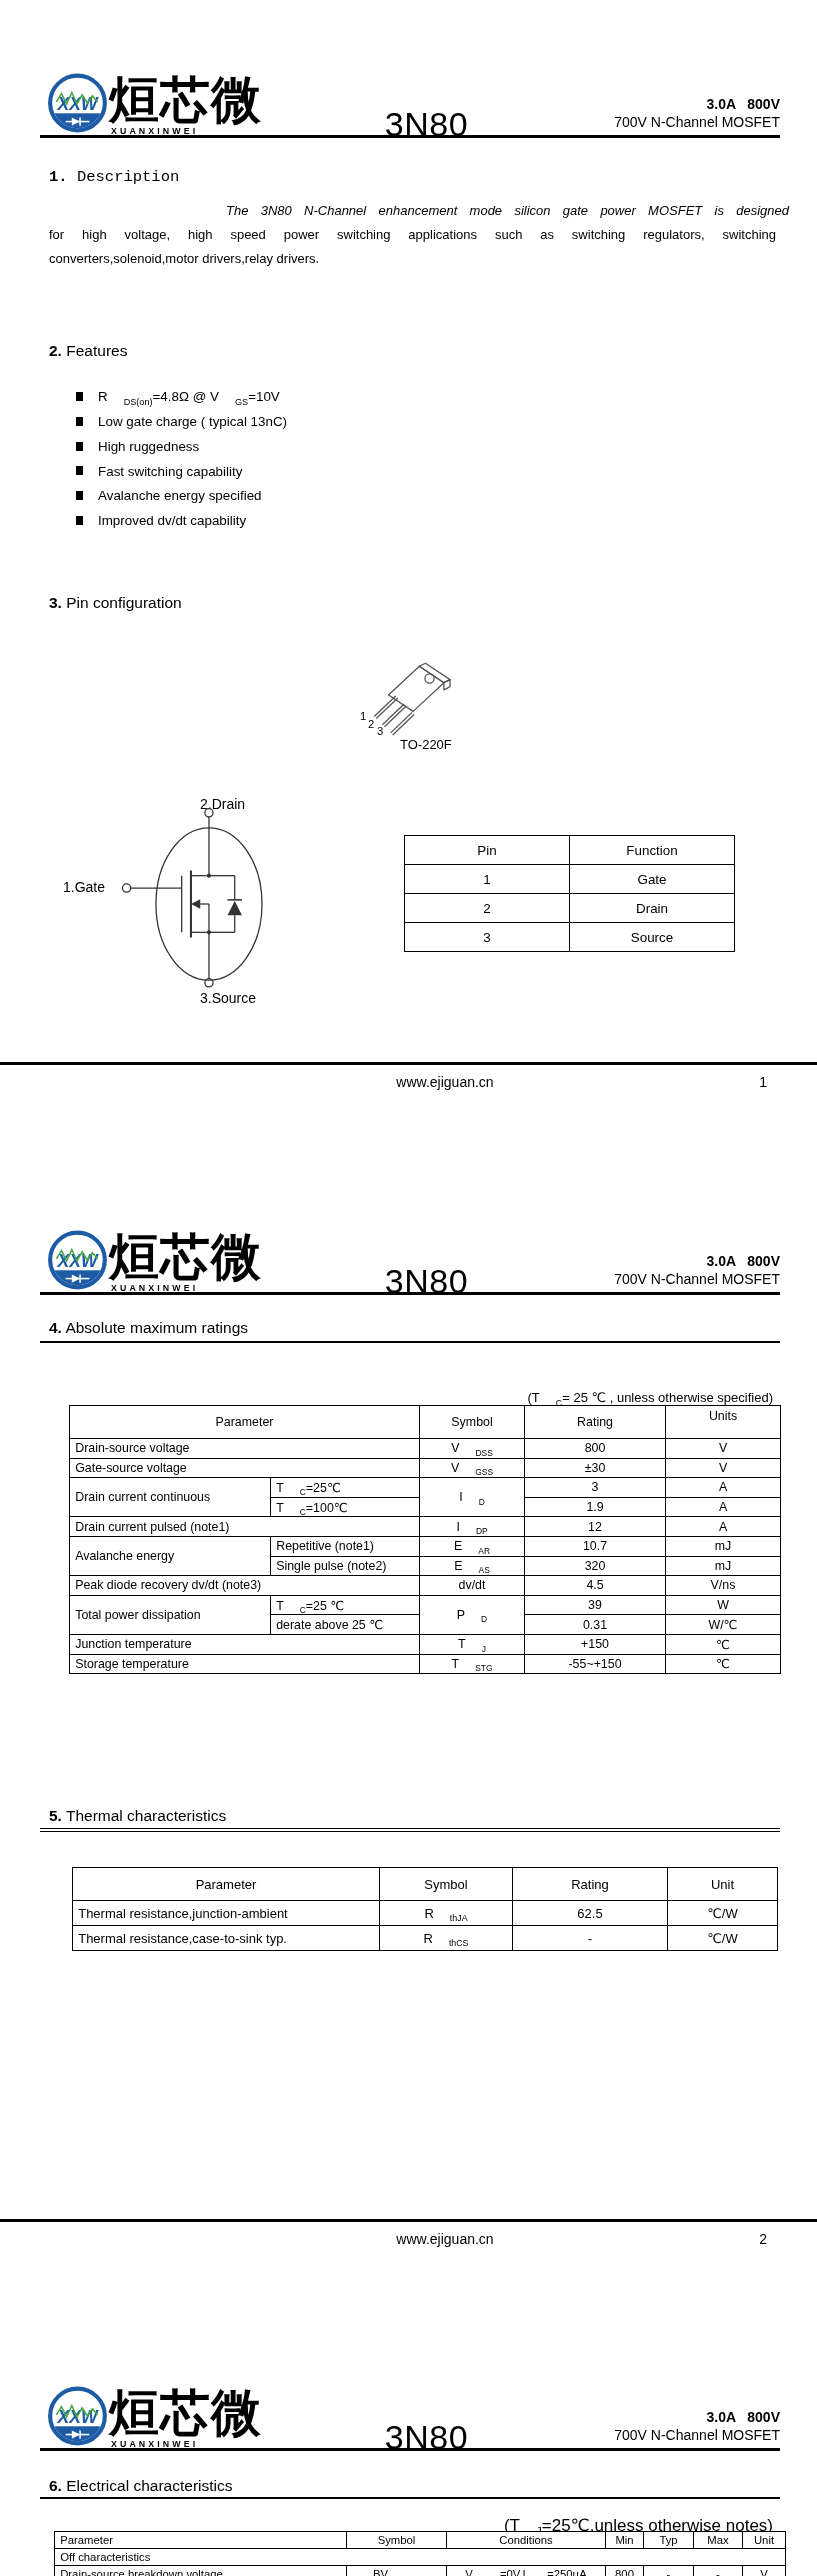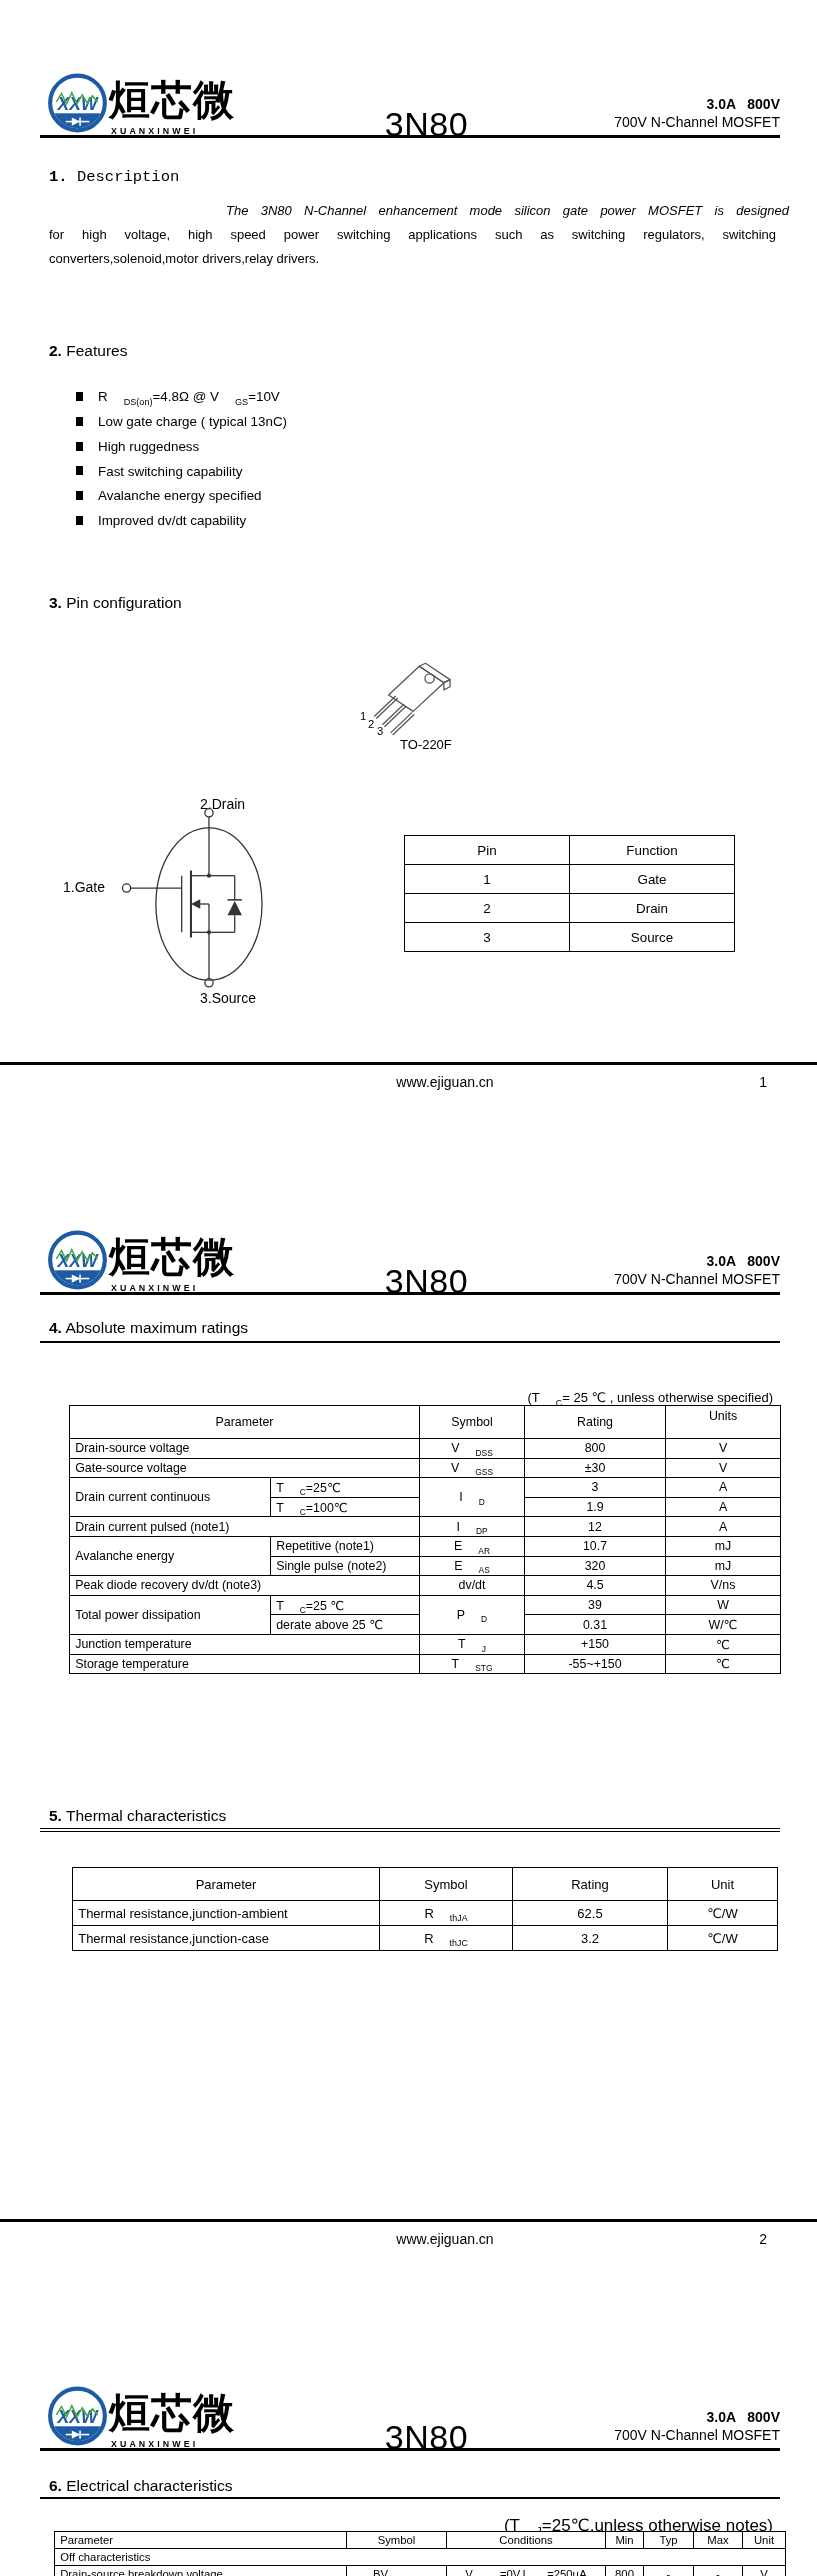--- a/index.html
+++ b/index.html
@@ -8,21 +8,21 @@
   #doc { position:relative; width:818px; height:3470px; background:#fff; }
   .page { position:absolute; left:0; width:818px; height:1157px; background:#fff; overflow:hidden; }
   #page1{top:0;} #page2{top:1157px;} #page3{top:2313px;}
   .abs { position:absolute; }
 
   
   .part-number { left:340px; top:105px; width:173px; text-align:center; font-size:34px; letter-spacing:0.5px; }
   .hdr-right { right:38px; top:96px; text-align:right; font-size:14px; line-height:17.5px; }
   .hdr-right .r1 { font-weight:bold; white-space:pre; }
   .hdr-rule { left:40px; top:135px; width:740px; height:3.1px; background:#000; }
-  .logo-cn { left:109px; top:78px; font-size:41px; font-weight:bold; line-height:45px; letter-spacing:1px; }
+  .logo-cn { left:109px; top:78px; font-size:50px; font-weight:bold; line-height:45px; letter-spacing:1px; }
   .logo-en { left:111px; top:126px; font-size:8.8px; font-weight:600; letter-spacing:3.1px; }
 
   
   .sec-h { font-size:15.5px; }
   .sec-h .num { font-weight:bold; }
   .sec-rule { left:40px; width:740px; height:2.1px; background:#000; }
   .sec-rule.dbl { height:4.1px; background:none; border-top:1px solid #000; border-bottom:1px solid #000; }
 
   .body-text { font-size:13px; line-height:14.4px; }
   .just { text-align:justify; text-align-last:justify; }
@@ -335,23 +335,23 @@
         <td>Rating</td>
         <td>Unit</td>
       </tr>
       <tr class="h48">
         <td class="pl">Thermal resistance,junction-ambient</td>
         <td>R<sub>thJA</sub></td>
         <td>62.5</td>
         <td>℃/W</td>
       </tr>
       <tr class="h48">
-        <td class="pl">Thermal resistance,junction-case</td>
-        <td>R<sub>thJC</sub></td>
-        <td>3.2</td>
+        <td class="pl">Thermal resistance,case-to-sink typ.</td>
+        <td>R<sub>thCS</sub></td>
+        <td>-</td>
         <td>℃/W</td>
       </tr>
     </tbody>
       </table>
 
     <div class="abs footer-rule"></div>
     <div class="abs footer-url">www.ejiguan.cn</div>
     <div class="abs footer-page">2</div>
   </div>
 

